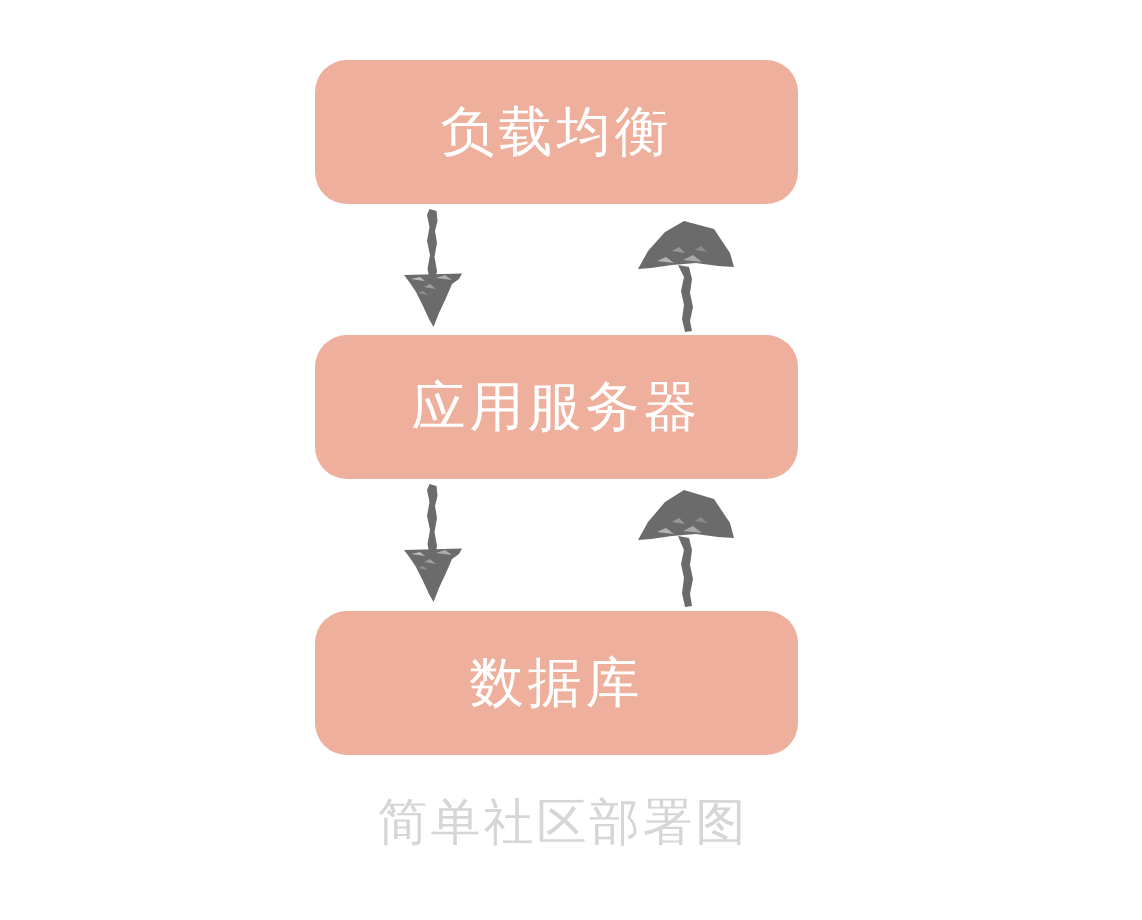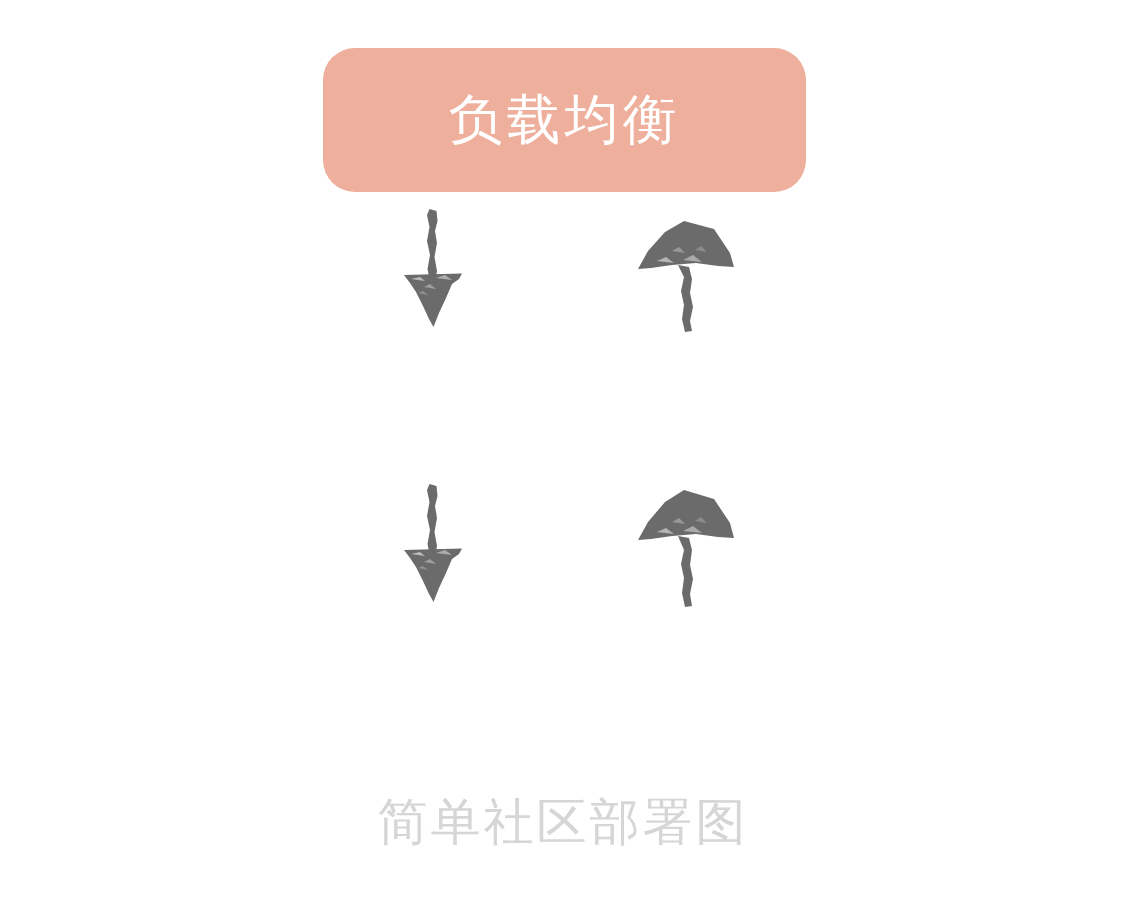--- a/index.html
+++ b/index.html
@@ -30,21 +30,21 @@
     left: 315px;
     width: 483px;
     height: 144px;
     background: #eeb09c;
     border-radius: 32px;
     display: flex;
     align-items: center;
     justify-content: center;
     box-sizing: border-box;
   }
-  #node-lb   { top: 48px; margin-left: 8px;  }
+  #node-lb   { top: 60px;  }
   #node-app  { top: 335px; }
   #node-db   { top: 611px; }
 
   .node-label {
     color: #ffffff;
     font-family: "DejaVu Sans", sans-serif;
     font-size: 54px;
     line-height: 1;
     letter-spacing: 4px;
     font-weight: 400;
@@ -110,20 +110,23 @@
           <path d="M304 16 L334 24 L350 48 L354 62 L338 61 L316 58 L292 60 L271 63 L258 64 L268 46 L285 27 Z"></path>
           <path d="M298 60 L309 62 L312 74 L310 88 L313 102 L310 116 L312 126 L305 127 L302 114 L304 100 L301 86 L304 72 Z"></path>
           <path d="M277 56 L294 58 L286 52 Z" fill="#ffffff" opacity="0.5"></path>
           <path d="M303 55 L322 57 L313 50 Z" fill="#ffffff" opacity="0.42"></path>
           <path d="M292 46 L305 48 L299 42 Z" fill="#ffffff" opacity="0.3"></path>
           <path d="M315 45 L327 47 L321 41 Z" fill="#ffffff" opacity="0.22"></path>
         </g>
       </svg>
     </div>
 
+    <div class="node" id="node-app">
+      <span class="node-label">应用服务器</span>
+    </div>
 
     <div class="arrow-group" id="arrows-lower">
       <svg class="arrow-svg" viewBox="0 0 360 132" xmlns="http://www.w3.org/2000/svg">
 
         <g fill="#6b6b6b">
           <path d="M49.5 4 L56.5 6 L57.5 16 L55 26 L57 38 L54.5 52 L57 66 L55 77 L50 77 L47.5 64 L50 50 L47 36 L49.5 22 L47 10 Z"></path>
           <path d="M24 70 L82 68.5 L79 74 L72 79 L66 93 L59 108 L53.5 122 L49 114 L43 101 L36 87 L30 78 Z"></path>
           <path d="M31 74 L45 76 L40 72 Z" fill="#ffffff" opacity="0.55"></path>
           <path d="M56 73 L72 75 L65 70 Z" fill="#ffffff" opacity="0.45"></path>
           <path d="M44 82 L56 84 L50 79 Z" fill="#ffffff" opacity="0.35"></path>
@@ -134,17 +137,20 @@
           <path d="M304 10 L334 19 L350 43 L354 58 L338 57 L316 54 L292 56 L271 59 L258 60 L268 42 L285 22 Z"></path>
           <path d="M298 56 L309 58 L312 70 L310 85 L313 99 L310 114 L312 126 L305 127 L302 113 L304 98 L301 84 L304 70 Z"></path>
           <path d="M277 52 L294 54 L286 48 Z" fill="#ffffff" opacity="0.5"></path>
           <path d="M303 51 L322 53 L313 46 Z" fill="#ffffff" opacity="0.42"></path>
           <path d="M292 42 L305 44 L299 38 Z" fill="#ffffff" opacity="0.3"></path>
           <path d="M315 41 L327 43 L321 37 Z" fill="#ffffff" opacity="0.22"></path>
         </g>
       </svg>
     </div>
 
+    <div class="node" id="node-db">
+      <span class="node-label">数据库</span>
+    </div>
 
     <div id="caption">简单社区部署图</div>
 
   </div>
 </div>
 
 </body></html>

